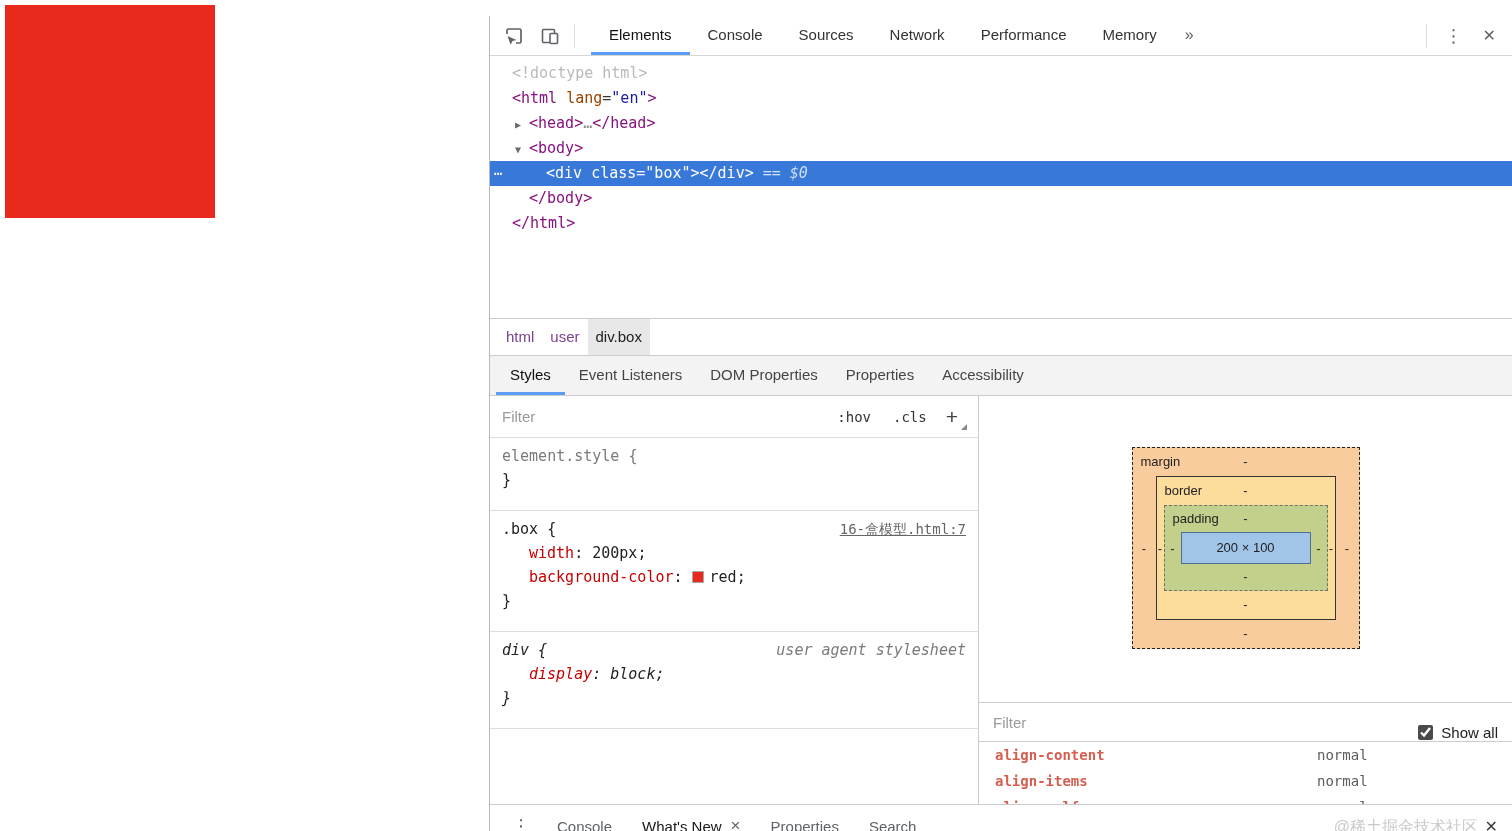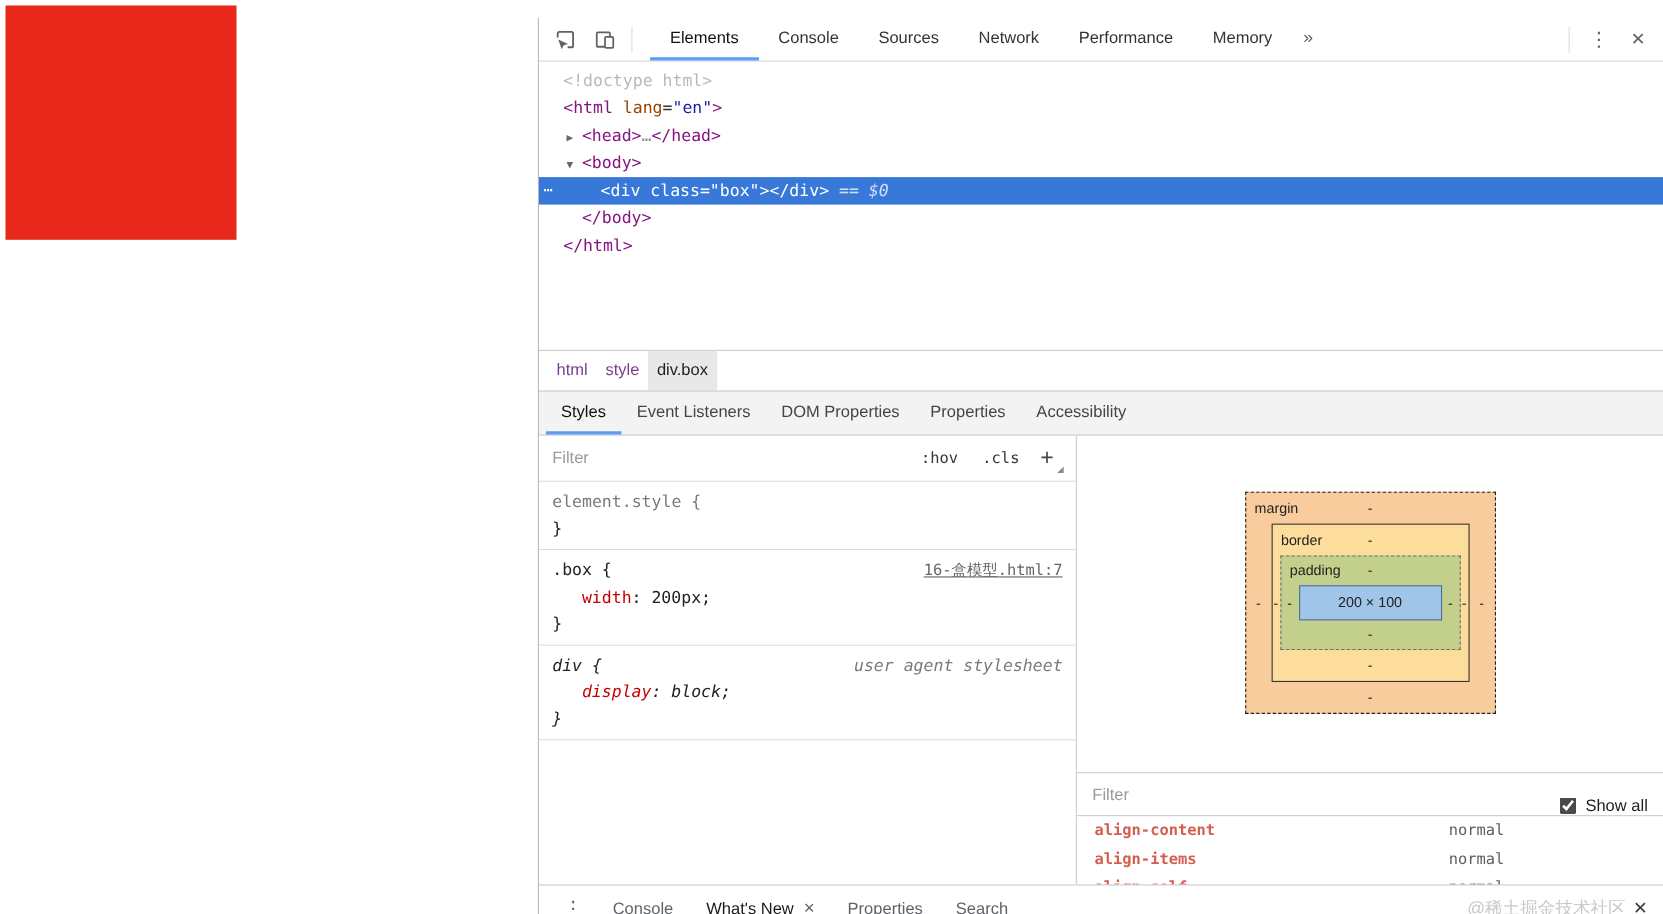--- a/index.html
+++ b/index.html
@@ -60,21 +60,21 @@
   .styles-pane { flex: 0 0 489px; width: 489px; border-right: 1px solid #ccc; display: flex; flex-direction: column; }
   .filter-row { flex: 0 0 42px; border-bottom: 1px solid #ddd; display: flex; align-items: center; padding: 0 6px 0 12px; }
   .filter-input { flex: 1; border: 0; outline: 0; font-size: 15px; color: #333; font-family: inherit; background: transparent; }
   .filter-input::placeholder { color: #9a9a9a; }
   .tb-small { font-size: 14px; color: #333; padding: 0 11px; font-family: "DejaVu Sans Mono", monospace; }
   .plus-btn { font-size: 21px; color: #444; padding: 0 14px 0 8px; position: relative; line-height: 40px; }
   .plus-btn::after { content: ""; position: absolute; right: 5px; bottom: 7px;
                      border-left: 6px solid transparent; border-bottom: 6px solid #8a8a8a; }
 
   .style-rules { flex: 1; overflow: hidden; font-family: "DejaVu Sans Mono", monospace; font-size: 15px; color: #222; }
-  .rule-section { border-bottom: 1px solid #ddd; padding: 6px 12px 7px; line-height: 24px; }
+  .rule-section { border-bottom: 1px solid #ddd; padding: 6px 12px 18px; line-height: 24px; }
   .rule-head { display: flex; align-items: baseline; }
   .selector { color: #222; }
   .selector.gray { color: #7a7a7a; }
   .flex-sp { flex: 1; }
   .src-link { color: #666; text-decoration: underline; font-size: 14px; white-space: nowrap; }
   .ua-note { color: #7a7a7a; font-style: italic; font-size: 15px; white-space: nowrap; }
   .prop { padding-left: 27px; }
   .p-name { color: #c80000; }
   .swatch { display: inline-block; width: 12px; height: 12px; border: 1px solid #a9a9a9; margin-right: 6px; vertical-align: -1px; }
   .ua .selector, .ua .prop, .ua .brace-close { font-style: italic; }
@@ -160,21 +160,21 @@
       <div class="tree-line" style="padding-left: 8px;"><span class="arrow"></span><span class="tk-tag">&lt;html </span><span class="tk-attr">lang</span><span class="tk-punct">=</span><span class="tk-val">"en"</span><span class="tk-tag">&gt;</span></div>
       <div class="tree-line" style="padding-left: 25px;"><span class="arrow">▶</span><span class="tk-tag">&lt;head&gt;</span><span class="tk-dim">…</span><span class="tk-tag">&lt;/head&gt;</span></div>
       <div class="tree-line" style="padding-left: 25px;"><span class="arrow">▼</span><span class="tk-tag">&lt;body&gt;</span></div>
       <div class="tree-line selected" style="padding-left: 42px;"><span class="gutter">⋯</span><span class="arrow"></span><span class="tk-sel">&lt;div class="box"&gt;&lt;/div&gt;</span><span class="tk-eq"> == </span><span class="tk-dollar">$0</span></div>
       <div class="tree-line" style="padding-left: 25px;"><span class="arrow"></span><span class="tk-tag">&lt;/body&gt;</span></div>
       <div class="tree-line" style="padding-left: 8px;"><span class="arrow"></span><span class="tk-tag">&lt;/html&gt;</span></div>
     </div>
 
   <div class="crumbs" id="crumbs">
       <div class="crumb">html</div>
-      <div class="crumb">style</div>
+      <div class="crumb">user</div>
       <div class="crumb selected">div.box</div>
     </div>
 
   <div class="side-tabs" id="side-tabs">
       <div class="side-tab active">Styles</div>
       <div class="side-tab">Event Listeners</div>
       <div class="side-tab">DOM Properties</div>
       <div class="side-tab">Properties</div>
       <div class="side-tab">Accessibility</div>
     </div>
@@ -196,20 +196,21 @@
             </div>
             <div class="brace-close">}</div>
           </div>
           <div class="rule-section">
             <div class="rule-head">
               <span class="selector">.box {</span>
               <span class="flex-sp"></span>
               <span class="src-link">16-盒模型.html:7</span>
             </div>
             <div class="prop"><span class="p-name">width</span>: <span class="p-val">200px</span>;</div>
+            <div class="prop"><span class="p-name">background-color</span>: <span class="swatch" style="background: rgb(232, 41, 28);"></span><span class="p-val">red</span>;</div>
             <div class="brace-close">}</div>
           </div>
           <div class="rule-section ua">
             <div class="rule-head">
               <span class="selector">div {</span>
               <span class="flex-sp"></span>
               <span class="ua-note">user agent stylesheet</span>
             </div>
             <div class="prop"><span class="p-name">display</span>: <span class="p-val">block</span>;</div>
             <div class="brace-close">}</div>

